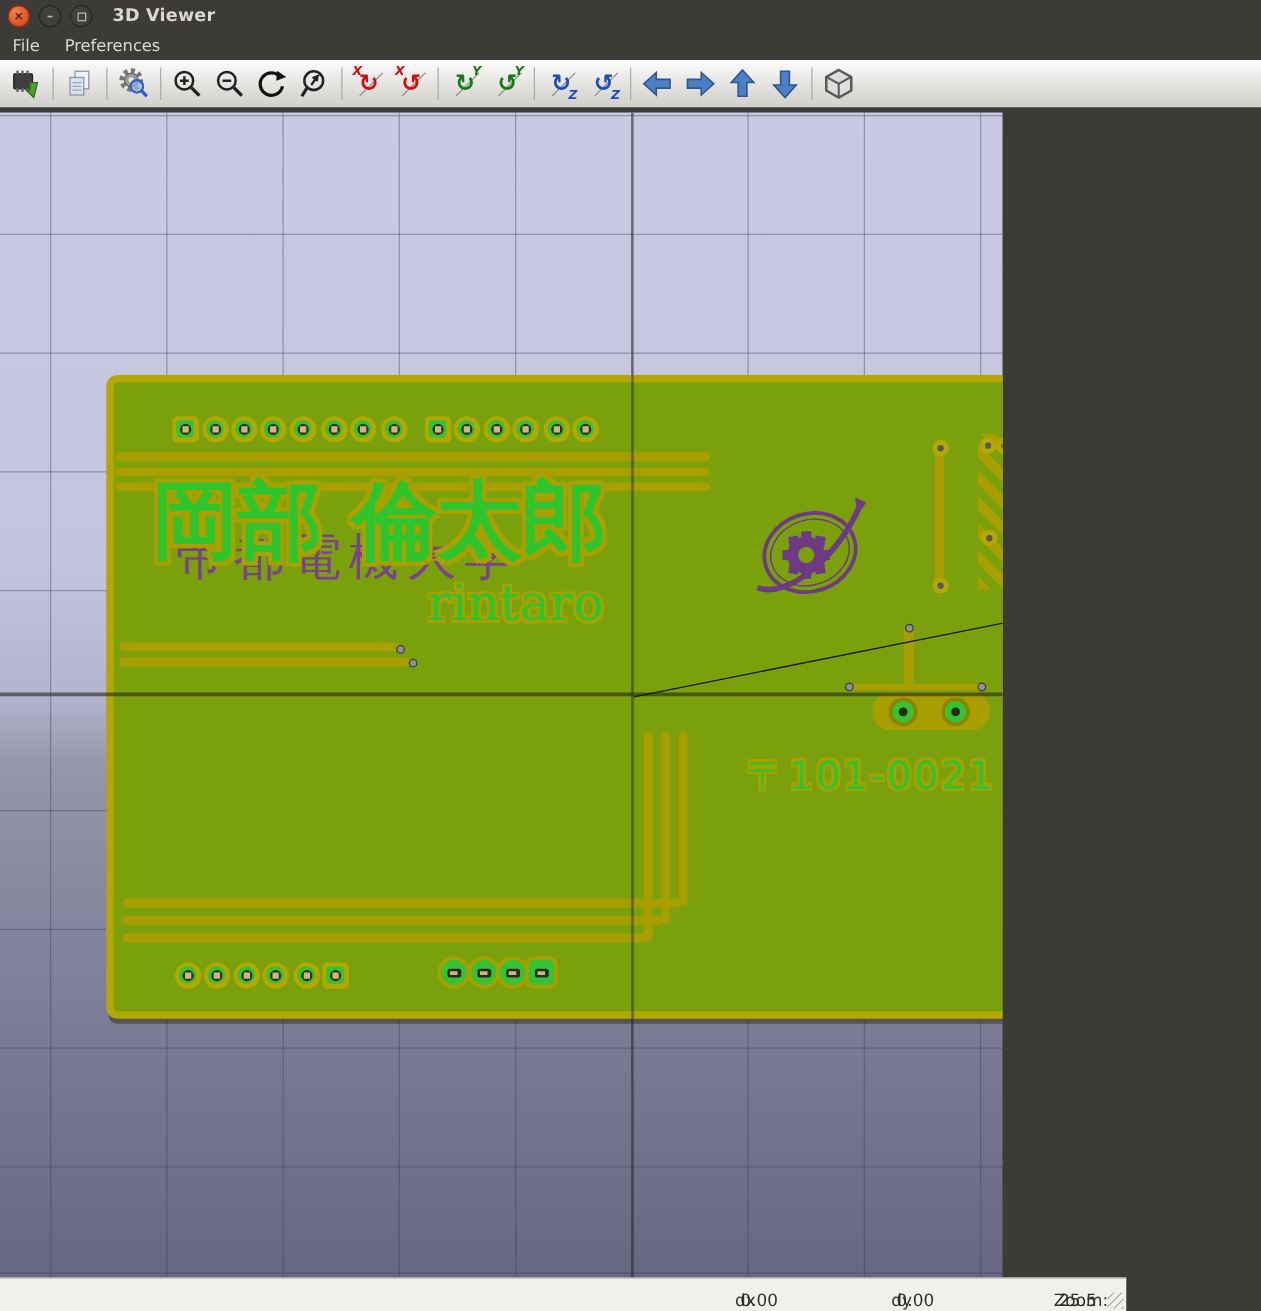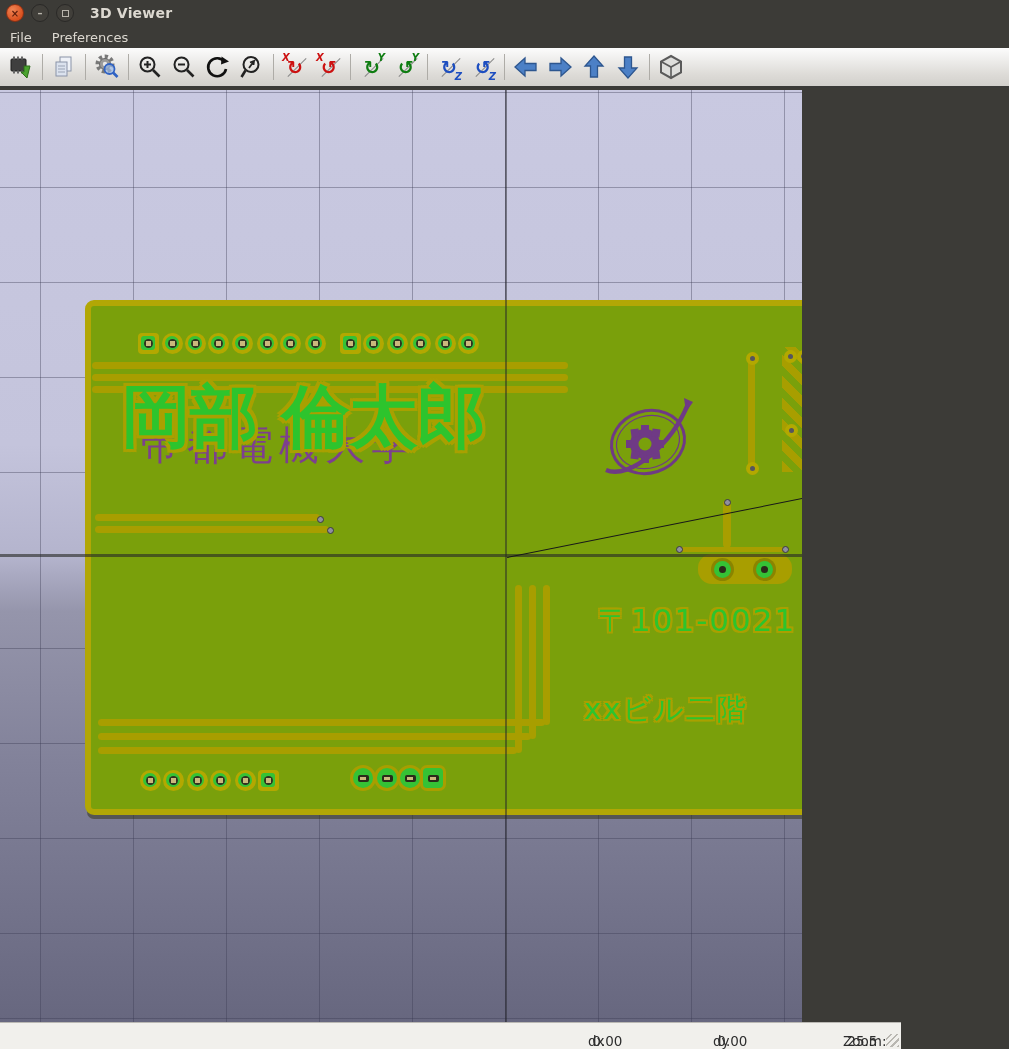--- a/index.html
+++ b/index.html
@@ -499,23 +499,23 @@
         <rect x="31" y="55" width="8" height="8" transform="rotate(8 35 59)"></rect>
         <rect x="52" y="55" width="8" height="8" transform="rotate(-8 56 59)"></rect>
       </g>
     </g>
     <circle cx="45" cy="48" r="6.5" fill="#7aa00b"></circle>
     <path d="M6 74 C 30 84, 72 48, 88 8" stroke="#6f3a85" stroke-width="4.5" fill="none"></path>
     <polygon points="84,2 93,6 86,16" fill="#6f3a85"></polygon>
   </svg>
 
   <div class="silk silk-green name-kanji" style="left:122px;top:282px;">岡部 倫太郎</div>
+  <div class="silk silk-green romaji" style="left:342px;top:370px;">rintaro</div>
 
   <div class="silk silk-green" style="left:598px;top:510px;font-size:31px;letter-spacing:2px;text-align:center;">〒101-0021</div>
-  <div class="silk silk-green" style="left:584px;top:600px;font-size:29px;letter-spacing:2px;">xxビル二階</div>
 
   <div class="v-axis"></div>
   <div class="horizon"></div>
   <div class="diag"></div>
 
   <div class="float-pad" style="left:992px;top:316px;">
       <i></i>
     </div>
   <div class="float-pad" style="left:991px;top:339px;">
       <i></i>

